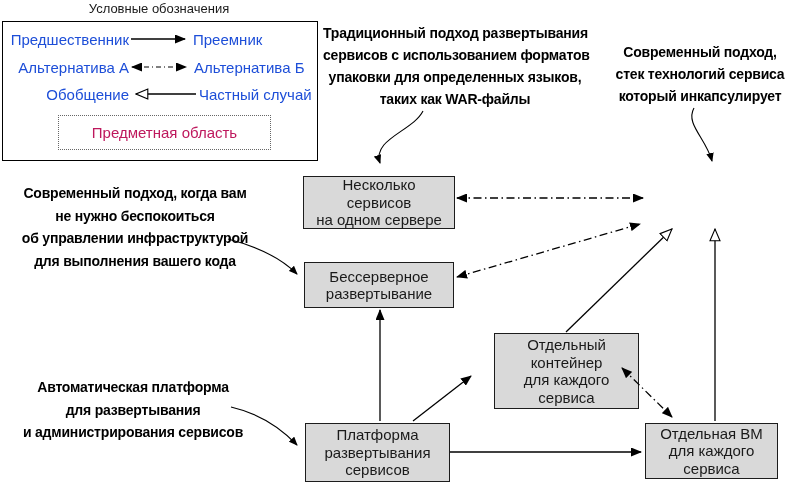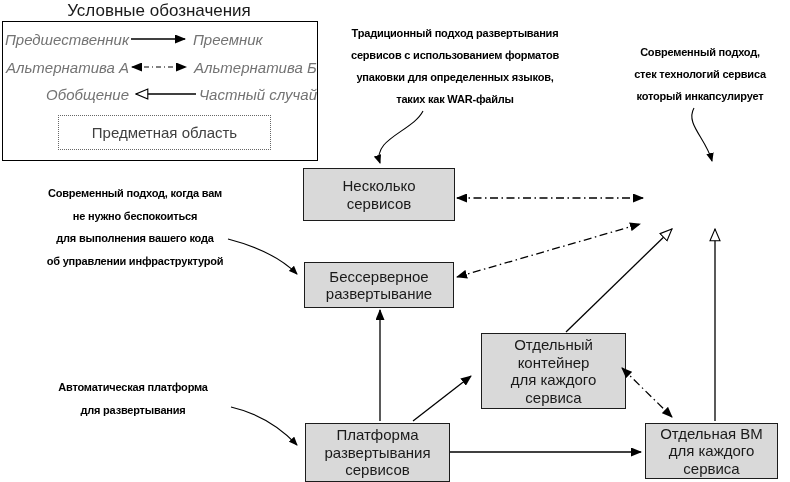--- a/index.html
+++ b/index.html
@@ -10,34 +10,34 @@
   .stage{position:absolute;left:0;top:0;width:790px;height:482px;}
   
   .node{
     position:absolute;background:#d9d9d9;border:1.4px solid #1c1c1c;
     display:flex;flex-direction:column;align-items:center;justify-content:center;
     font-size:15px;line-height:17.5px;text-align:center;z-index:2;color:#1a1a1a;
   }
   .node div{white-space:nowrap;}
   
   .ann{
-    position:absolute;font-weight:bold;font-size:11px;line-height:22.5px;
+    position:absolute;font-weight:bold;font-size:14px;line-height:22.5px;
     letter-spacing:-0.2px;text-align:center;color:#000;z-index:2;
   }
   .ann div{white-space:nowrap;}
   
   .legend-title{position:absolute;left:2px;top:1px;width:314px;text-align:center;
-    font-size:17px;color:#1a1a1a;z-index:2;}
+    font-size:13px;color:#1a1a1a;z-index:2;}
   .legend-box{position:absolute;left:2px;top:21px;width:314px;height:138px;
     border:1.5px solid #000;background:#fff;z-index:2;}
-  .legend-label{position:absolute;font-size:15px;color:#737373;white-space:nowrap;font-style:italic;}
+  .legend-label{position:absolute;font-size:15px;color:#1d4ed8;white-space:nowrap;}
   .legend-left{left:0;width:126px;text-align:right;}
   .domain-box{position:absolute;left:55px;top:93px;width:211px;height:33px;
     border:1.3px dotted #666;display:flex;align-items:center;justify-content:center;
-    font-size:15px;color:#404040;}
+    font-size:15px;color:#be185d;}
   svg.overlay{position:absolute;left:0;top:0;z-index:5;pointer-events:none;}
   .edge-solid{stroke:#000;stroke-width:1.3;fill:none;}
   .edge-dashdot{stroke:#000;stroke-width:1.3;fill:none;stroke-dasharray:8 3.5 1.5 3.5;}
   .edge-dashdot-s{stroke:#000;stroke-width:1.2;fill:none;stroke-dasharray:5 3 1 3;}
   .leader{stroke:#000;stroke-width:1.1;fill:none;}
 </style>
 </head>
 <body>
 
 <div class="stage">
@@ -68,41 +68,43 @@
 
   <div class="ann" style="left:610px;top:41px;width:180px;line-height:22px">
     <div>Современный подход,</div>
     <div>стек технологий сервиса</div>
     <div>который инкапсулирует</div>
   </div>
 
   <div class="ann" style="left:0px;top:182px;width:270px">
     <div>Современный подход, когда вам</div>
     <div>не нужно беспокоиться</div>
+    <div>об управлении инфраструктурой</div>
     <div>для выполнения вашего кода</div>
-    <div>об управлении инфраструктурой</div>
   </div>
 
   <div class="ann" style="left:2px;top:376px;width:262px">
     <div>Автоматическая платформа</div>
     <div>для развертывания</div>
+    <div>и администрирования сервисов</div>
   </div>
 
-  <div class="node" style="left:303px;top:168px;width:150px;height:51px">
+  <div class="node" style="left:303px;top:176px;width:150px;height:51px">
     <div>Несколько</div>
     <div>сервисов</div>
+    <div>на одном сервере</div>
   </div>
 
 
   <div class="node" style="left:304px;top:262px;width:148px;height:44px">
     <div>Бессерверное</div>
     <div>развертывание</div>
   </div>
 
-  <div class="node" style="left:481px;top:333px;width:143px;height:74px">
+  <div class="node" style="left:494px;top:333px;width:143px;height:74px">
     <div>Отдельный</div>
     <div>контейнер</div>
     <div>для каждого</div>
     <div>сервиса</div>
   </div>
 
   <div class="node" style="left:305px;top:423px;width:143px;height:57px">
     <div>Платформа</div>
     <div>развертывания</div>
     <div>сервисов</div>

